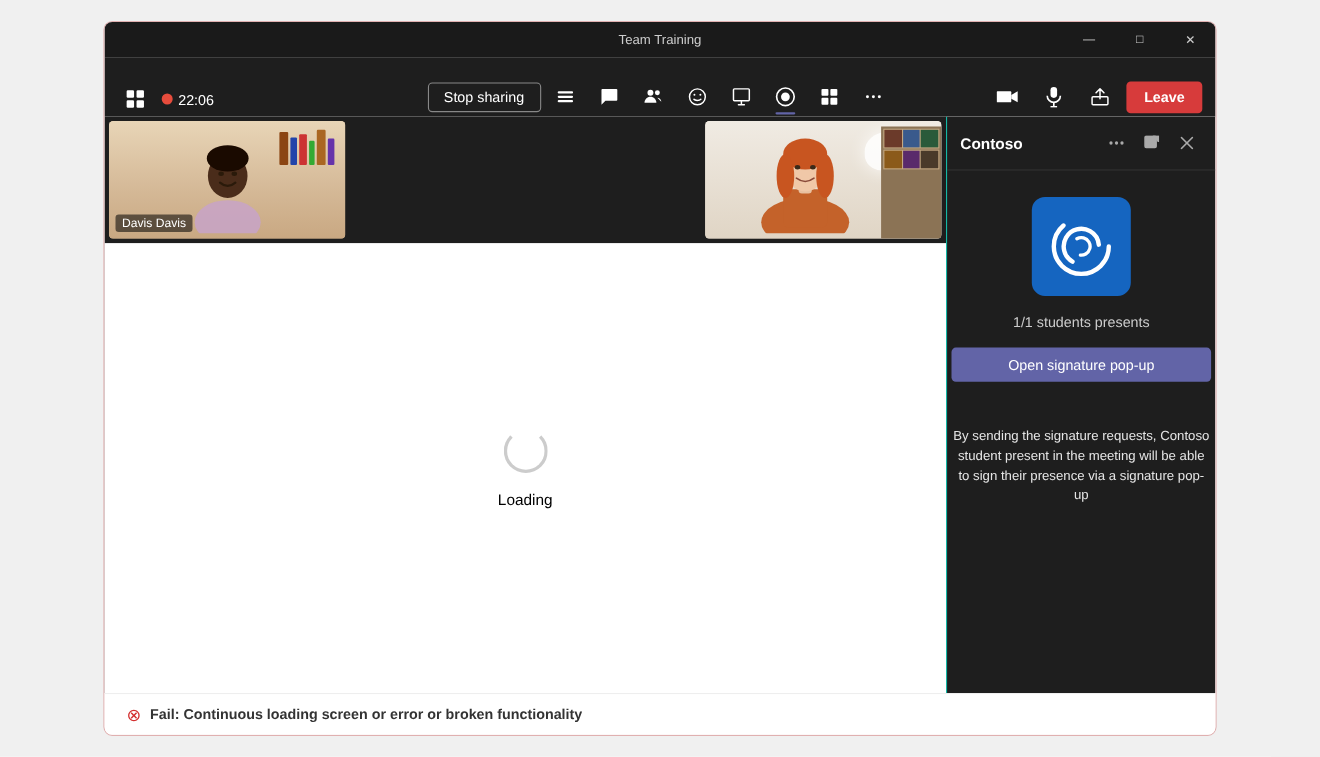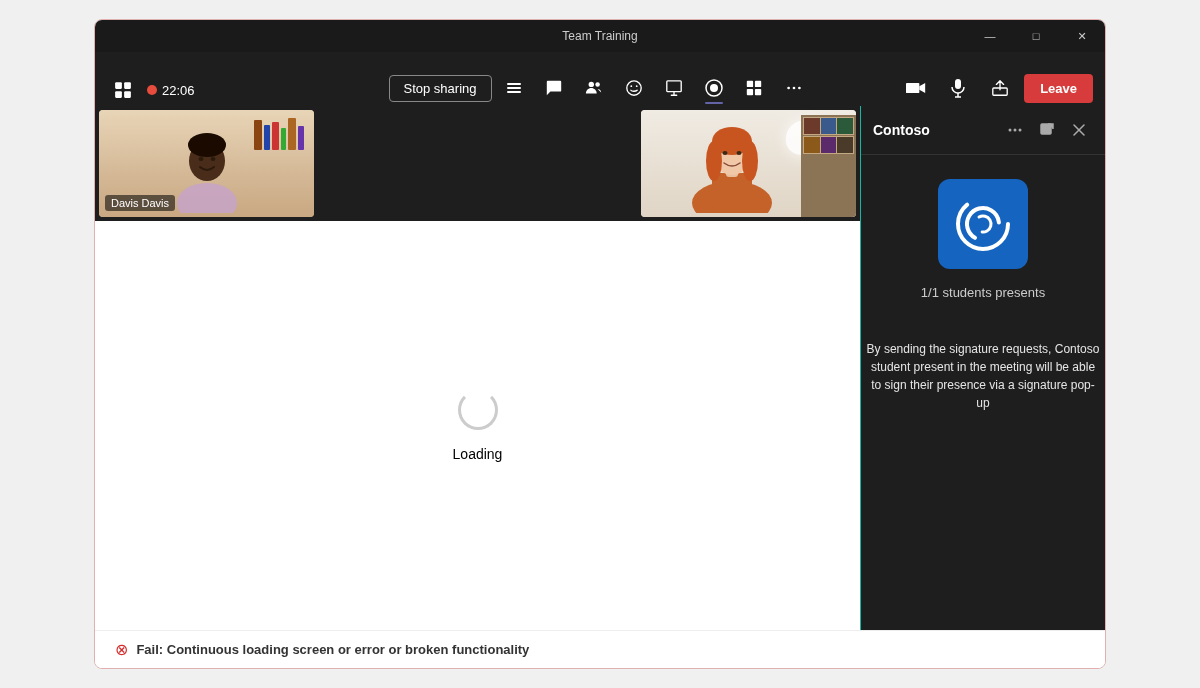--- a/index.html
+++ b/index.html
@@ -615,20 +615,21 @@
             <circle cx="30" cy="30" r="25" fill="none" stroke="white" stroke-width="4" stroke-dasharray="100 58" stroke-linecap="round"></circle>
 
             <circle cx="30" cy="30" r="16" fill="none" stroke="white" stroke-width="4" stroke-dasharray="65 36" stroke-linecap="round" transform="rotate(120 30 30)"></circle>
 
             <circle cx="30" cy="30" r="8" fill="none" stroke="white" stroke-width="3" stroke-dasharray="30 20" stroke-linecap="round" transform="rotate(240 30 30)"></circle>
           </svg>
         </div>
 
         <div class="students-text">1/1 students presents</div>
 
+        <button class="open-popup-btn">Open signature pop-up</button>
 
         <div class="app-description">By sending the signature requests, Contoso student present in the meeting will  be able to sign their presence via a signature pop-up</div>
 
       </div>
 
     </div>
 
   </div>
 
   <div class="error-bar">

